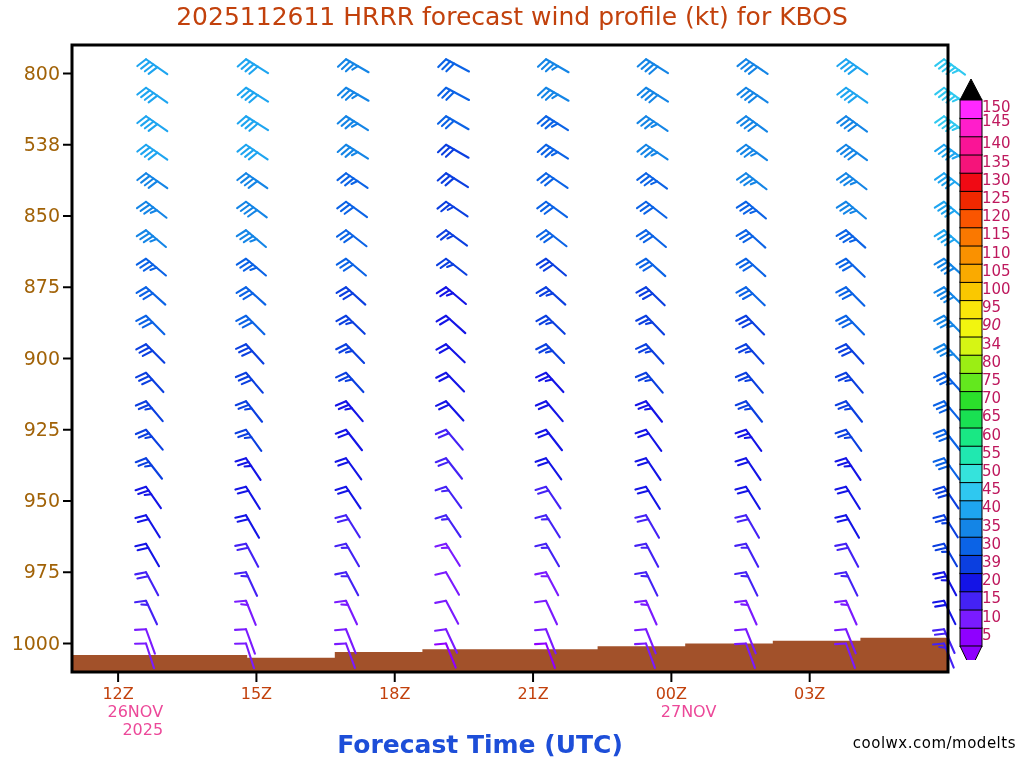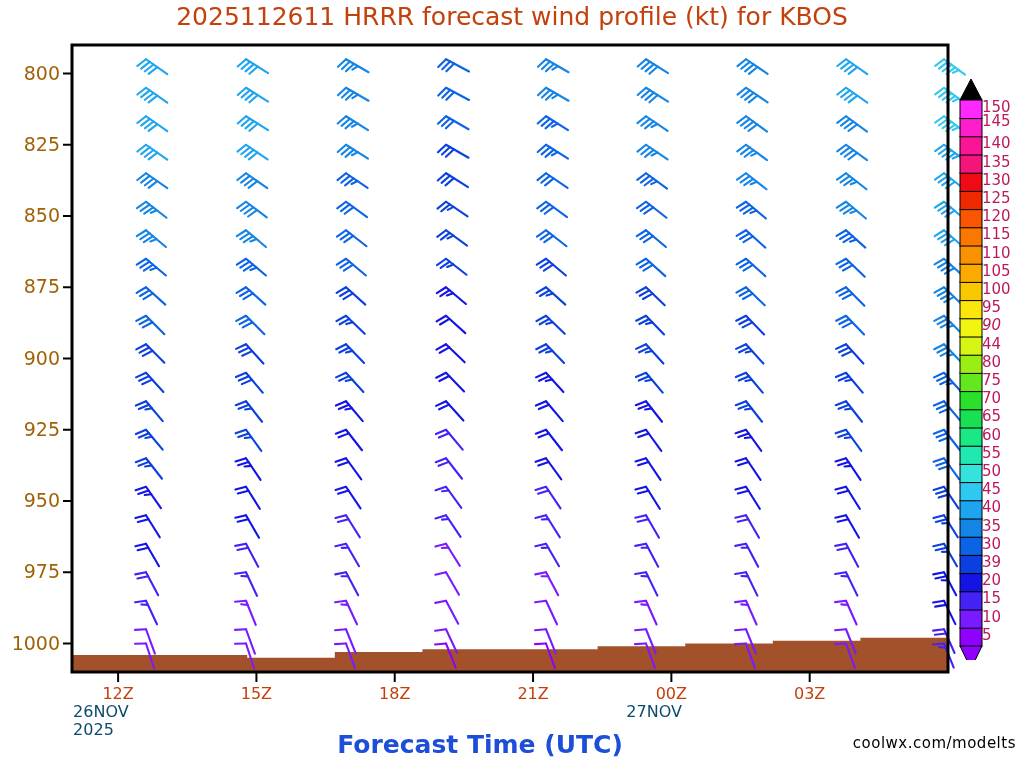--- a/index.html
+++ b/index.html
@@ -9,21 +9,21 @@
   .title{position:absolute;left:0;top:2px;width:1024px;text-align:center;
          font-size:25px;color:#c2410c;letter-spacing:0px;white-space:nowrap;}
   .xlabel{position:absolute;left:180px;top:730px;width:600px;text-align:center;
           font-size:25px;font-weight:bold;color:#1d4ed8;}
   .credit{position:absolute;right:8px;top:734px;font-size:15px;color:#000000;
           letter-spacing:0.5px;}
   .ytick-label{position:absolute;font-size:19px;color:#a16207;text-align:right;
                width:60px;}
   .xtick-label{position:absolute;font-size:16px;color:#c2410c;text-align:center;
                width:90px;}
-  .xtick-sub{position:absolute;font-size:16px;color:#0c4a6e;text-align:left;
+  .xtick-sub{position:absolute;font-size:16px;color:#ec4899;text-align:right;
              width:90px;}
   .cb-label{position:absolute;font-size:15px;color:#be185d;left:24px;}
   .cb-wrap{position:absolute;left:958px;top:78px;width:66px;height:582px;}
   svg{display:block;}
 </style>
 </head>
 <body>
 
 <div id="stage">
 
@@ -828,21 +828,21 @@
       <line x1="533.0526315789473" y1="672" x2="533.0526315789473" y2="682" stroke="#000" stroke-width="2"></line>
       <line x1="671.3684210526316" y1="672" x2="671.3684210526316" y2="682" stroke="#000" stroke-width="2"></line>
       <line x1="809.6842105263157" y1="672" x2="809.6842105263157" y2="682" stroke="#000" stroke-width="2"></line>
     </svg>
 
   <div class="xlabel">Forecast Time (UTC)</div>
   <div class="credit">coolwx.com/modelts</div>
 
   <div id="ytick-layer">
       <div class="ytick-label" style="left: 0px; top: 61.5px;">800</div>
-      <div class="ytick-label" style="left: 0px; top: 132.75px;">825</div>
+      <div class="ytick-label" style="left: 0px; top: 132.75px;">538</div>
       <div class="ytick-label" style="left: 0px; top: 204px;">850</div>
       <div class="ytick-label" style="left: 0px; top: 275.25px;">875</div>
       <div class="ytick-label" style="left: 0px; top: 346.5px;">900</div>
       <div class="ytick-label" style="left: 0px; top: 417.75px;">925</div>
       <div class="ytick-label" style="left: 0px; top: 489px;">950</div>
       <div class="ytick-label" style="left: 0px; top: 560.25px;">975</div>
       <div class="ytick-label" style="left: 0px; top: 631.5px;">1000</div>
     </div>
   <div id="xtick-layer">
       <div class="xtick-label" style="left: 73.1053px; top: 684px;">12Z</div>
@@ -899,21 +899,21 @@
       <div class="cb-label" style="top: 438.6px;">35</div>
       <div class="cb-label" style="top: 420.4px;">40</div>
       <div class="cb-label" style="top: 402.2px;">45</div>
       <div class="cb-label" style="top: 384px;">50</div>
       <div class="cb-label" style="top: 365.8px;">55</div>
       <div class="cb-label" style="top: 347.6px;">60</div>
       <div class="cb-label" style="top: 329.4px;">65</div>
       <div class="cb-label" style="top: 311.2px;">70</div>
       <div class="cb-label" style="top: 293px;">75</div>
       <div class="cb-label" style="top: 274.8px;">80</div>
-      <div class="cb-label" style="top: 256.6px;">44</div>
+      <div class="cb-label" style="top: 256.6px;">34</div>
       <div class="cb-label" style="top: 238.4px; font-style: italic;">90</div>
       <div class="cb-label" style="top: 220.2px;">95</div>
       <div class="cb-label" style="top: 202px;">100</div>
       <div class="cb-label" style="top: 183.8px;">105</div>
       <div class="cb-label" style="top: 165.6px;">110</div>
       <div class="cb-label" style="top: 147.4px;">115</div>
       <div class="cb-label" style="top: 129.2px;">120</div>
       <div class="cb-label" style="top: 111px;">125</div>
       <div class="cb-label" style="top: 92.8px;">130</div>
       <div class="cb-label" style="top: 74.6px;">135</div>

